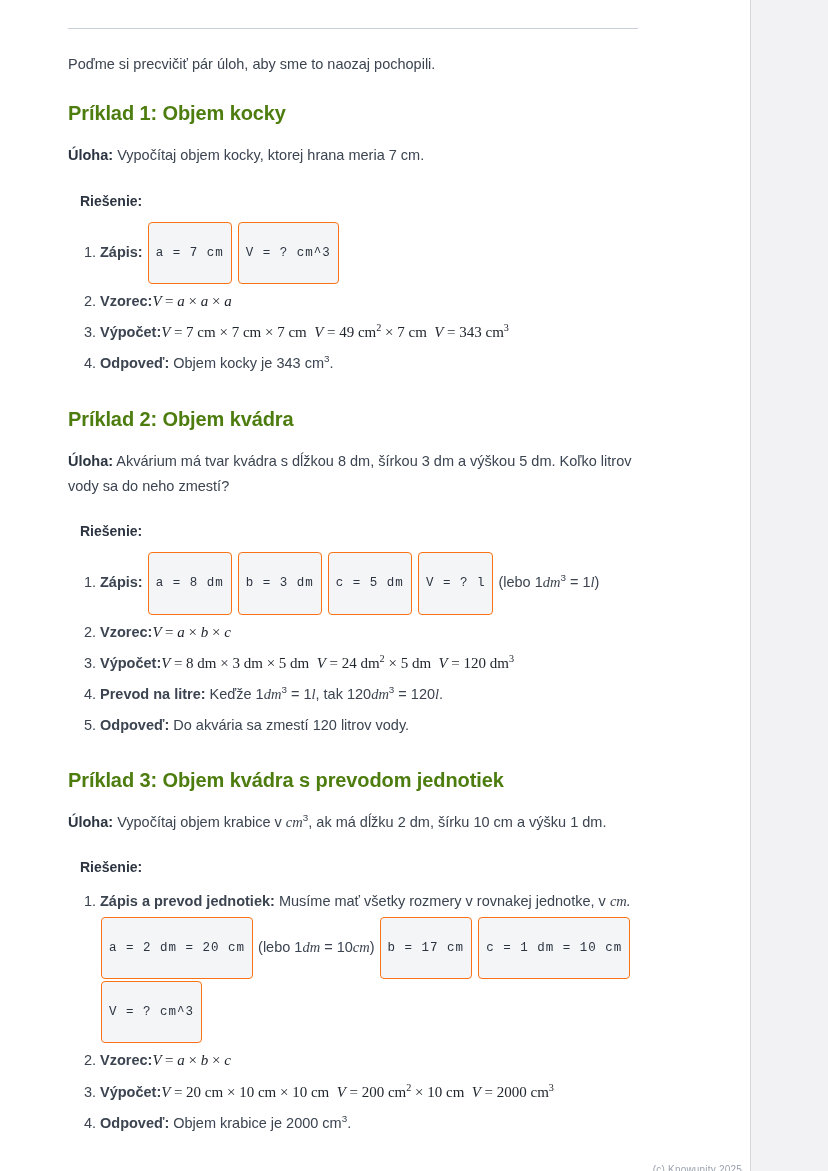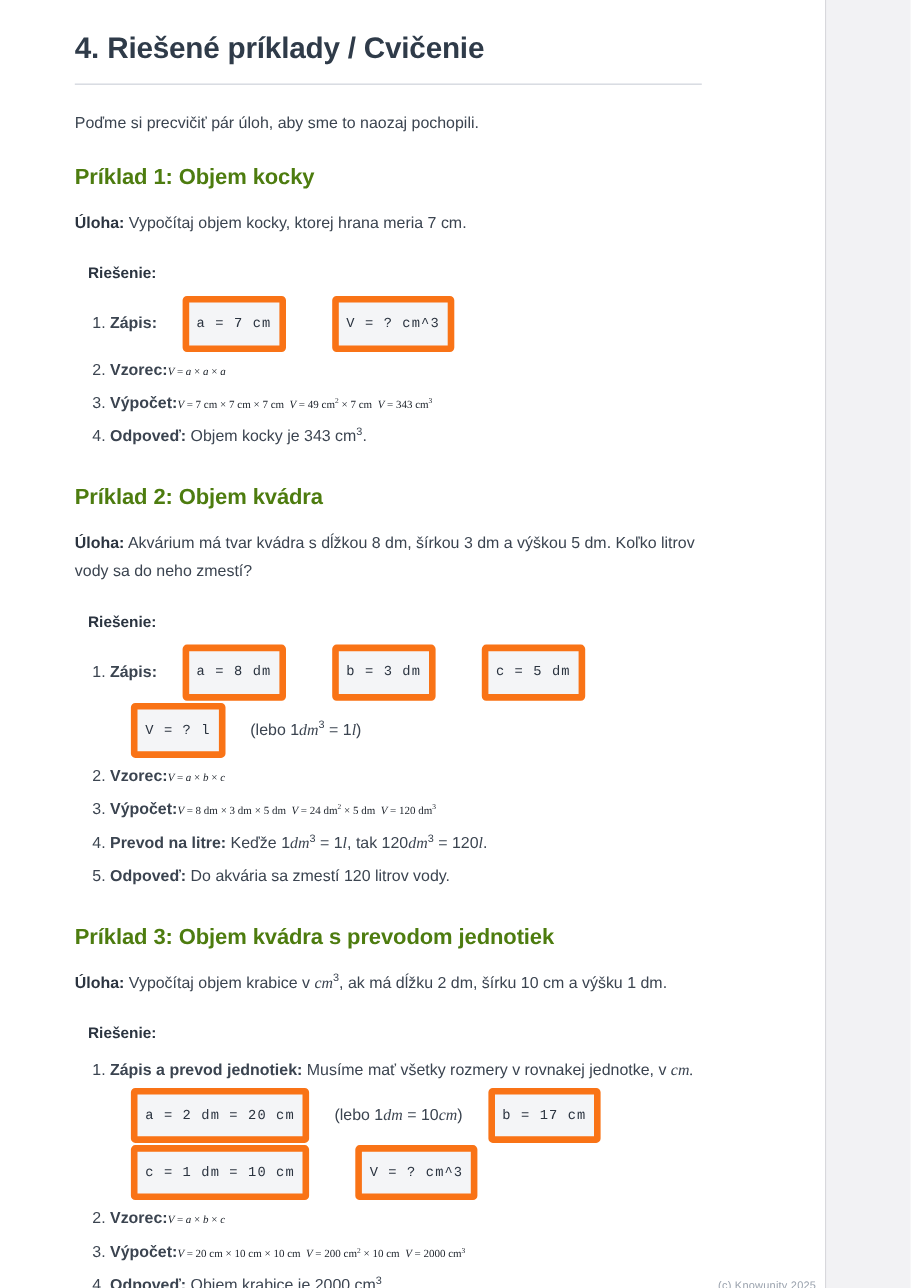--- a/index.html
+++ b/index.html
@@ -94,32 +94,32 @@
   }
   ol.steps > li::marker {
     color: #3b4450;
   }
   .code {
     display: inline-block;
     font-family: "Liberation Mono", monospace;
     font-size: 12.5px;
     letter-spacing: 1px;
     background: #f4f5f7;
-    border: 6px solid #f97316;
+    border: 1px solid #f97316;
     border-radius: 4px;
-    padding: 7px 7px;
+    padding: 18px 7px;
     color: #2b3440;
     white-space: pre;
     vertical-align: middle;
-    margin: 1px 19px;
+    margin: 1px 1px;
   }
   .math {
     font-family: "Liberation Serif", serif;
     font-style: italic;
-    font-size: 10px;
+    font-size: 15px;
     color: #20262e;
     white-space: nowrap;
     margin-top: 16px;
   }
   .math .up {
     font-style: normal;
   }
   .mathin {
     font-family: "Liberation Serif", serif;
     font-style: italic;
@@ -140,21 +140,20 @@
 </style>
 </head>
 <body>
 
 <div class="page">
 
   <div class="scroll-track"></div>
 
   <div class="content">
 
-    <h1 class="doc-title">4. Riešené príklady / Cvičenie</h1>
     <hr class="title-rule">
 
     <p class="lead">Poďme si precvičiť pár úloh, aby sme to naozaj pochopili.</p>
 
     <h2 class="ex-title">Príklad 1: Objem kocky</h2>
 
     <p class="task">
       <b>Úloha:</b>
       <span>Vypočítaj objem kocky, ktorej hrana meria 7 cm.</span>
     </p>

